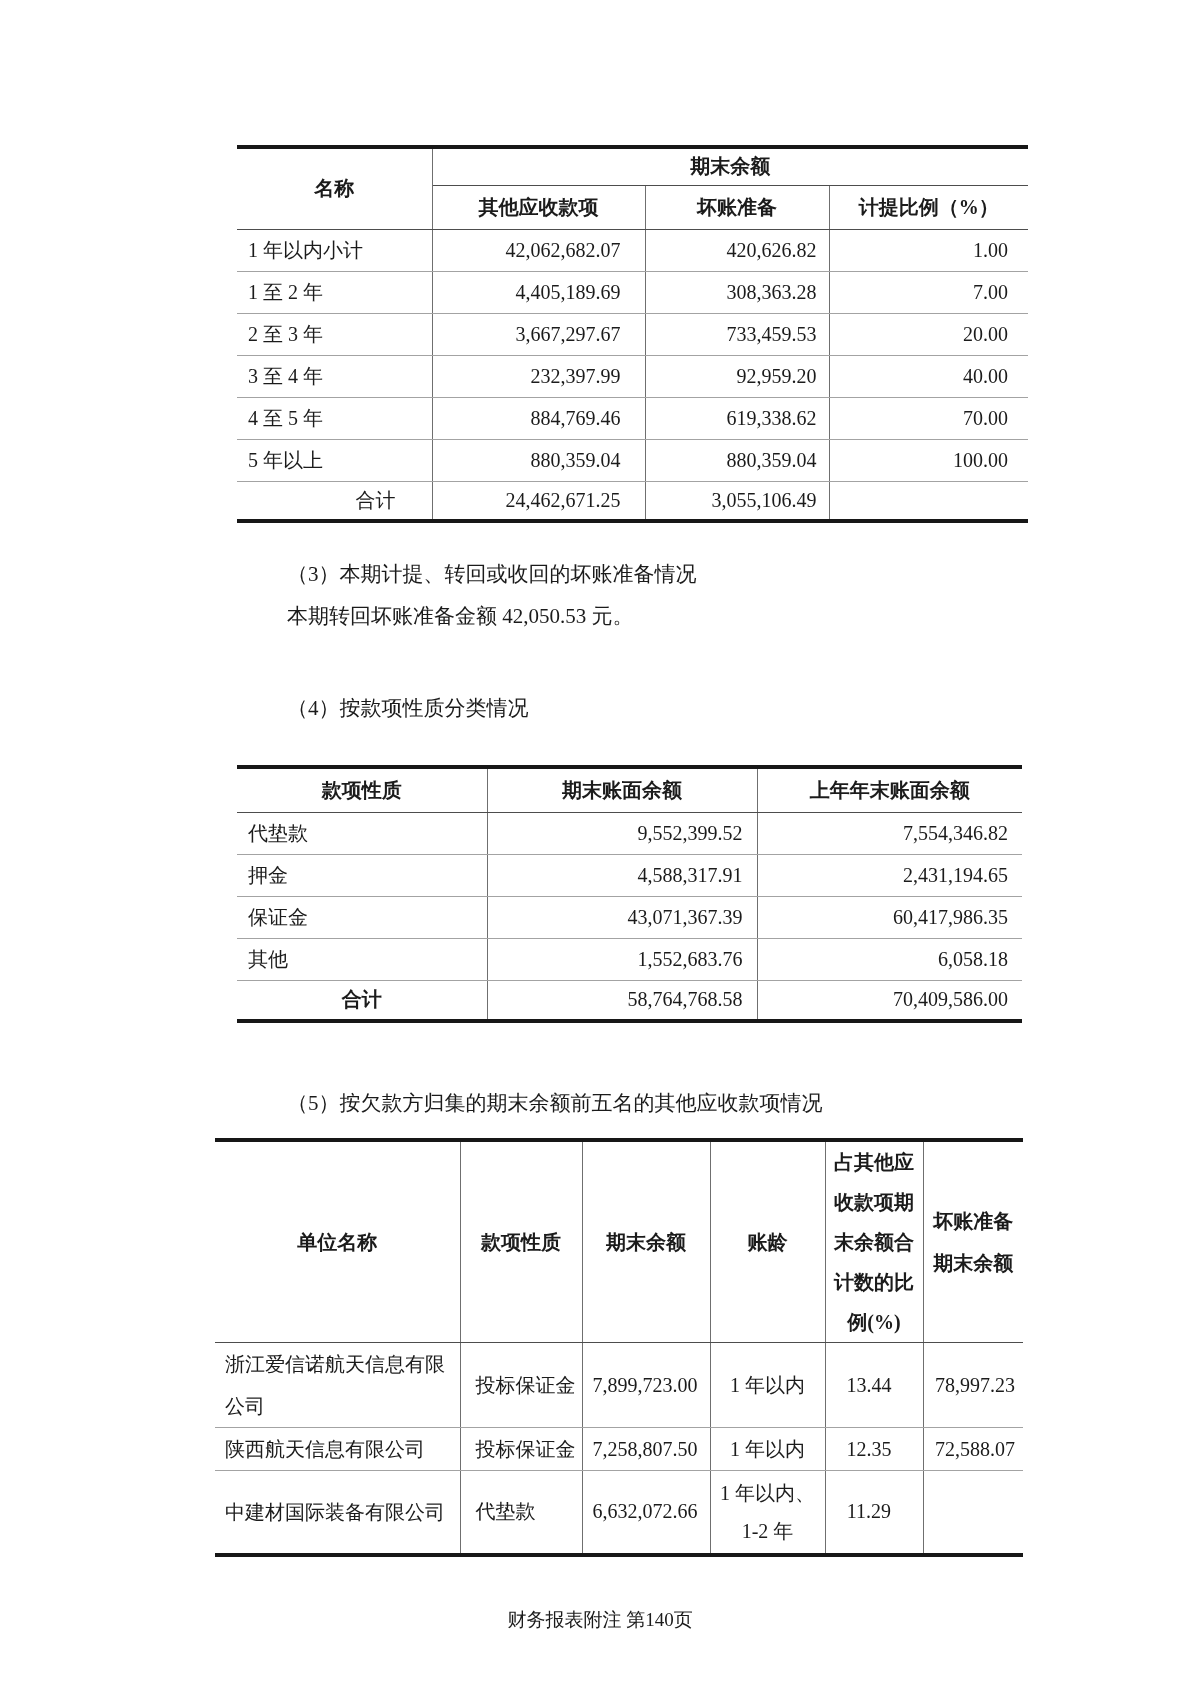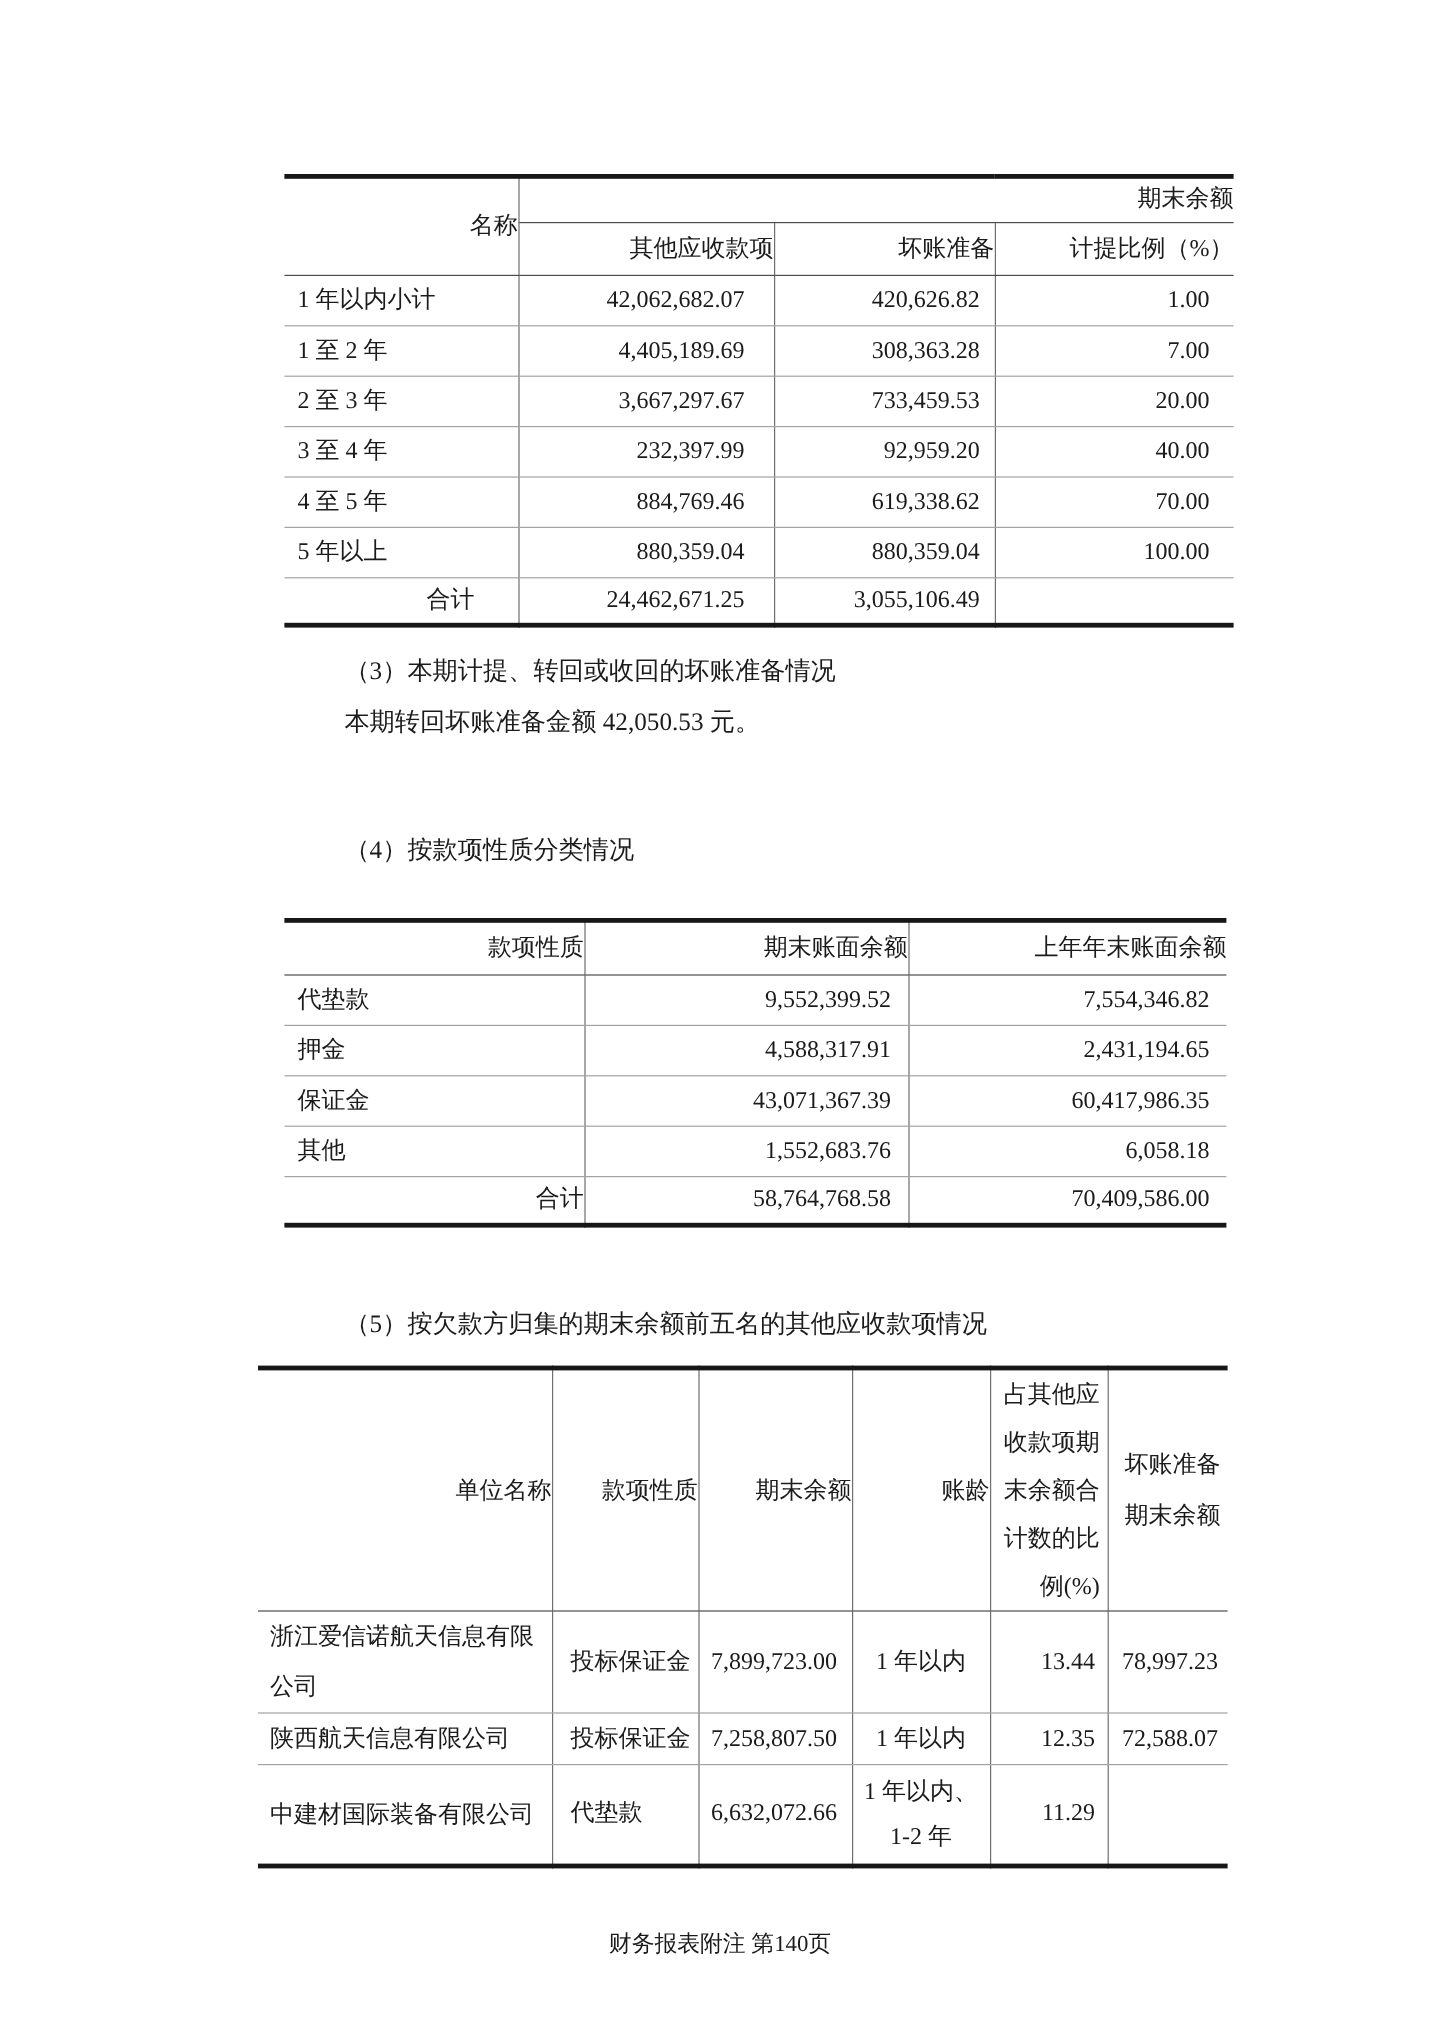--- a/index.html
+++ b/index.html
@@ -13,47 +13,47 @@
   th,td {
     font-weight:normal; font-size:20px; padding:0;
     overflow:hidden; vertical-align:middle; line-height:1.35;
   }
   
   .t-thick { border-top:4px solid #171717; border-bottom:4px solid #171717; }
   
   .vline  { border-right:1px solid #6f6f6f; }
   .hline  { border-bottom:1px solid #4d4d4d; }
   .rline  { border-bottom:1px solid #a3a3a3; }
-  .ctr { text-align:right; }
+  .ctr { text-align:center;font-weight:bold; }
   .lbl { text-align:left; padding-left:11px; }
   .num { text-align:right; }
   .pr24 { padding-right:24px; } .pr20 { padding-right:20px; }
   .pr14 { padding-right:14px; } .pr12 { padding-right:12px; }
-  .pr10 { padding-right:10px; } .pr8 { padding-right:8px; }
+  .pr10 { padding-right:10px;text-align:center; } .pr8 { padding-right:8px; }
   .sum-right { text-align:right; padding-right:36px; }
 
   .t1 { left:237px; top:145px; width:791px; }
   .t2 { left:237px; top:765px; width:785px; }
   .t3 { left:215px; top:1138px; width:808px; }
 
   .t1 tr.hr1 { height:38px; } .t1 tr.hr2 { height:44px; }
   .t1 tr.dr  { height:42px; } .t1 tr.tr-total { height:40px; }
   .t2 tr.hr  { height:45px; } .t2 tr.dr { height:42px; }
   .t2 tr.tr-total { height:41px; }
   .t3 tr.hr  { height:202px; }
   .t3 tr.r1  { height:82px; } .t3 tr.r2 { height:40px; } .t3 tr.r3 { height:84px; }
 
   .t3 .company { text-align:left; padding:0 14px 0 10px; line-height:42px;margin-top:44px; }
   .t3 .nature  { text-align:left; padding-left:15px; }
   .t3 .age     { text-align:center; padding:0 4px; line-height:38px; }
   .t3 .ratio-h { line-height:40px; padding:0 6px; }
   .t3 .prov-h  { line-height:42px; padding:0 6px; }
 
   .para { position:absolute; font-size:21px; }
-  .s3 { left:287px; top:538px; line-height:42px; }
+  .s3 { left:287px; top:553px; line-height:42px; }
   .s4 { left:287px; top:694px; }
   .s5 { left:287px; top:1089px; }
   .footer {
     position:absolute; left:0; top:1575px; width:100%;
     text-align:center; font-size:19px;margin-top:32px;
   }
 </style>
 </head>
 <body>
 

